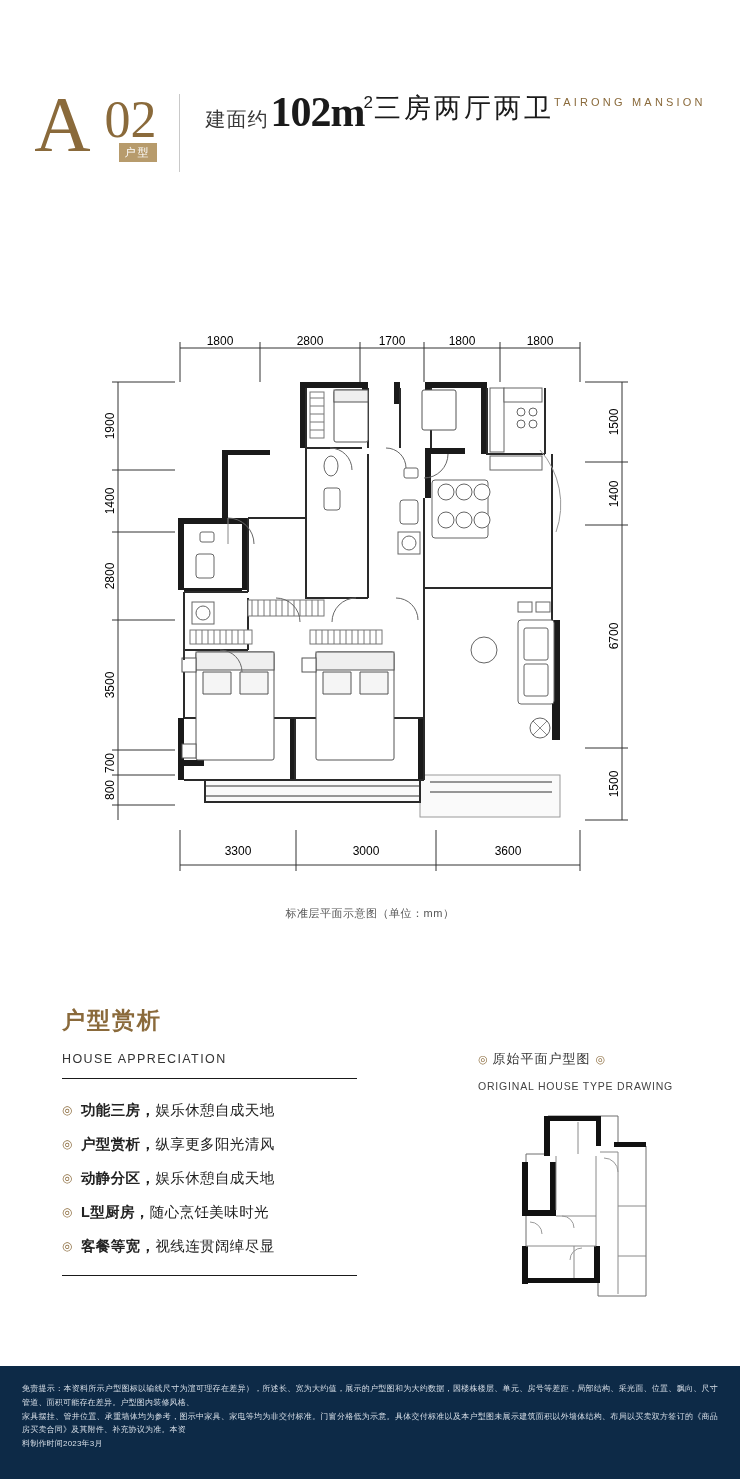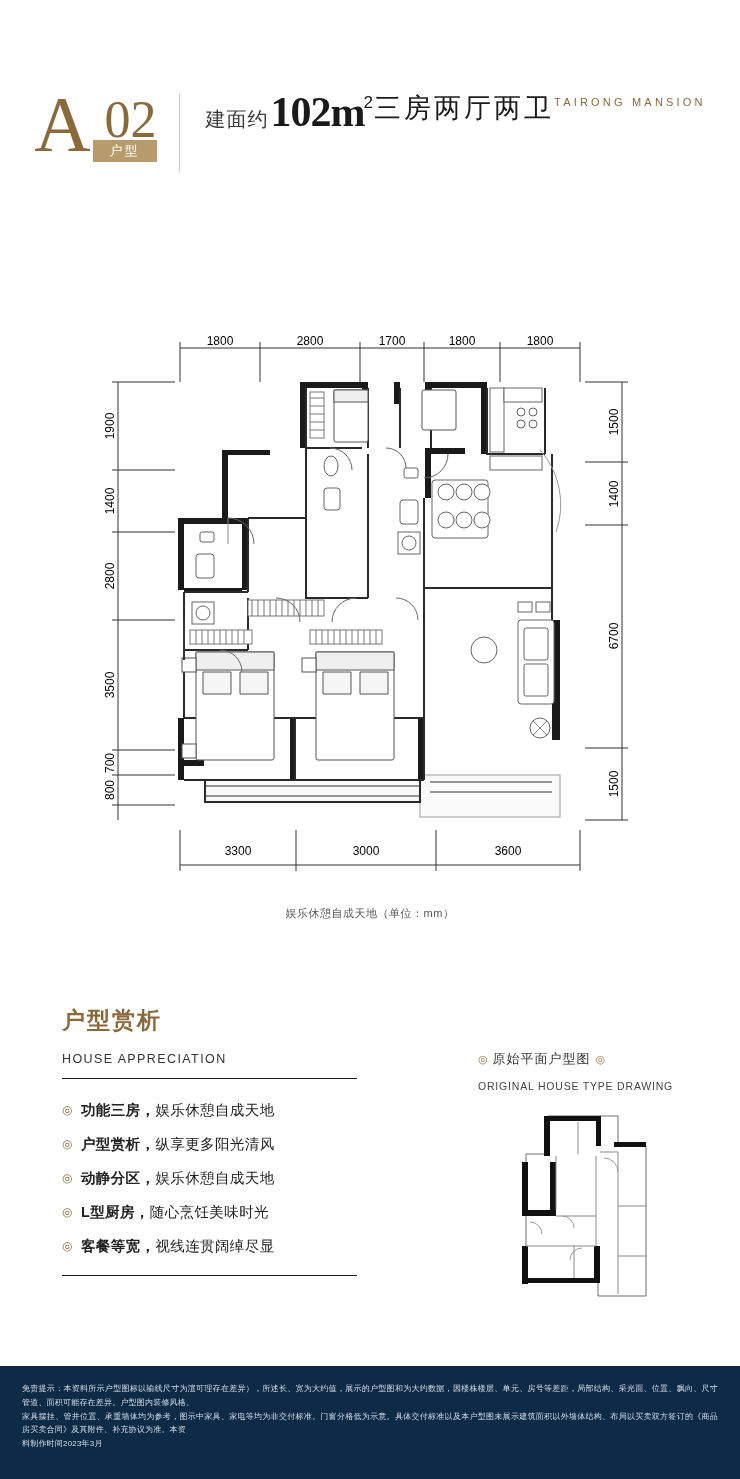--- a/index.html
+++ b/index.html
@@ -41,24 +41,24 @@
   .hdr-02 {
     font-family: "Liberation Serif", serif;
     font-size: 52px;
     line-height: 1;
     color: #8a6a3b;
     margin-left: 16px;
     position: relative;
     top: -14px;
   }
   .hdr-huxing {
-    font-size: 13px;
+    font-size: 11px;
     color: #ffffff;
     background: #b79b6c;
-    padding: 2px 17px;
+    padding: 2px 6px;
     letter-spacing: 2px;
     position: absolute;
     right: 22px;
     bottom: -2px;
   }
   .hdr-divider {
     width: 1px;
     height: 78px;
     background: #c9c9c9;
     margin-top: 6px;
@@ -533,21 +533,21 @@
     <g stroke="#333" stroke-width="1" fill="none">
       <line x1="205" y1="466" x2="420" y2="466"></line>
       <line x1="205" y1="476" x2="420" y2="476"></line>
       <line x1="430" y1="462" x2="552" y2="462"></line>
       <line x1="430" y1="472" x2="552" y2="472"></line>
       <line x1="184" y1="300" x2="184" y2="340" stroke-width="2"></line>
     </g>
   </svg>
 </div>
 
-<div class="plan-caption">娱乐休憩自成天地（单位：mm）</div>
+<div class="plan-caption">标准层平面示意图（单位：mm）</div>
 
 <div class="appr">
   <div class="appr-title">户型赏析</div>
   <div class="appr-sub">HOUSE APPRECIATION</div>
   <div class="appr-rule"></div>
   <div class="appr-list">
     <div class="appr-item">
       <span class="appr-bullet">◎</span>
       <span class="appr-strong">功能三房，</span>
       <span>娱乐休憩自成天地</span>

